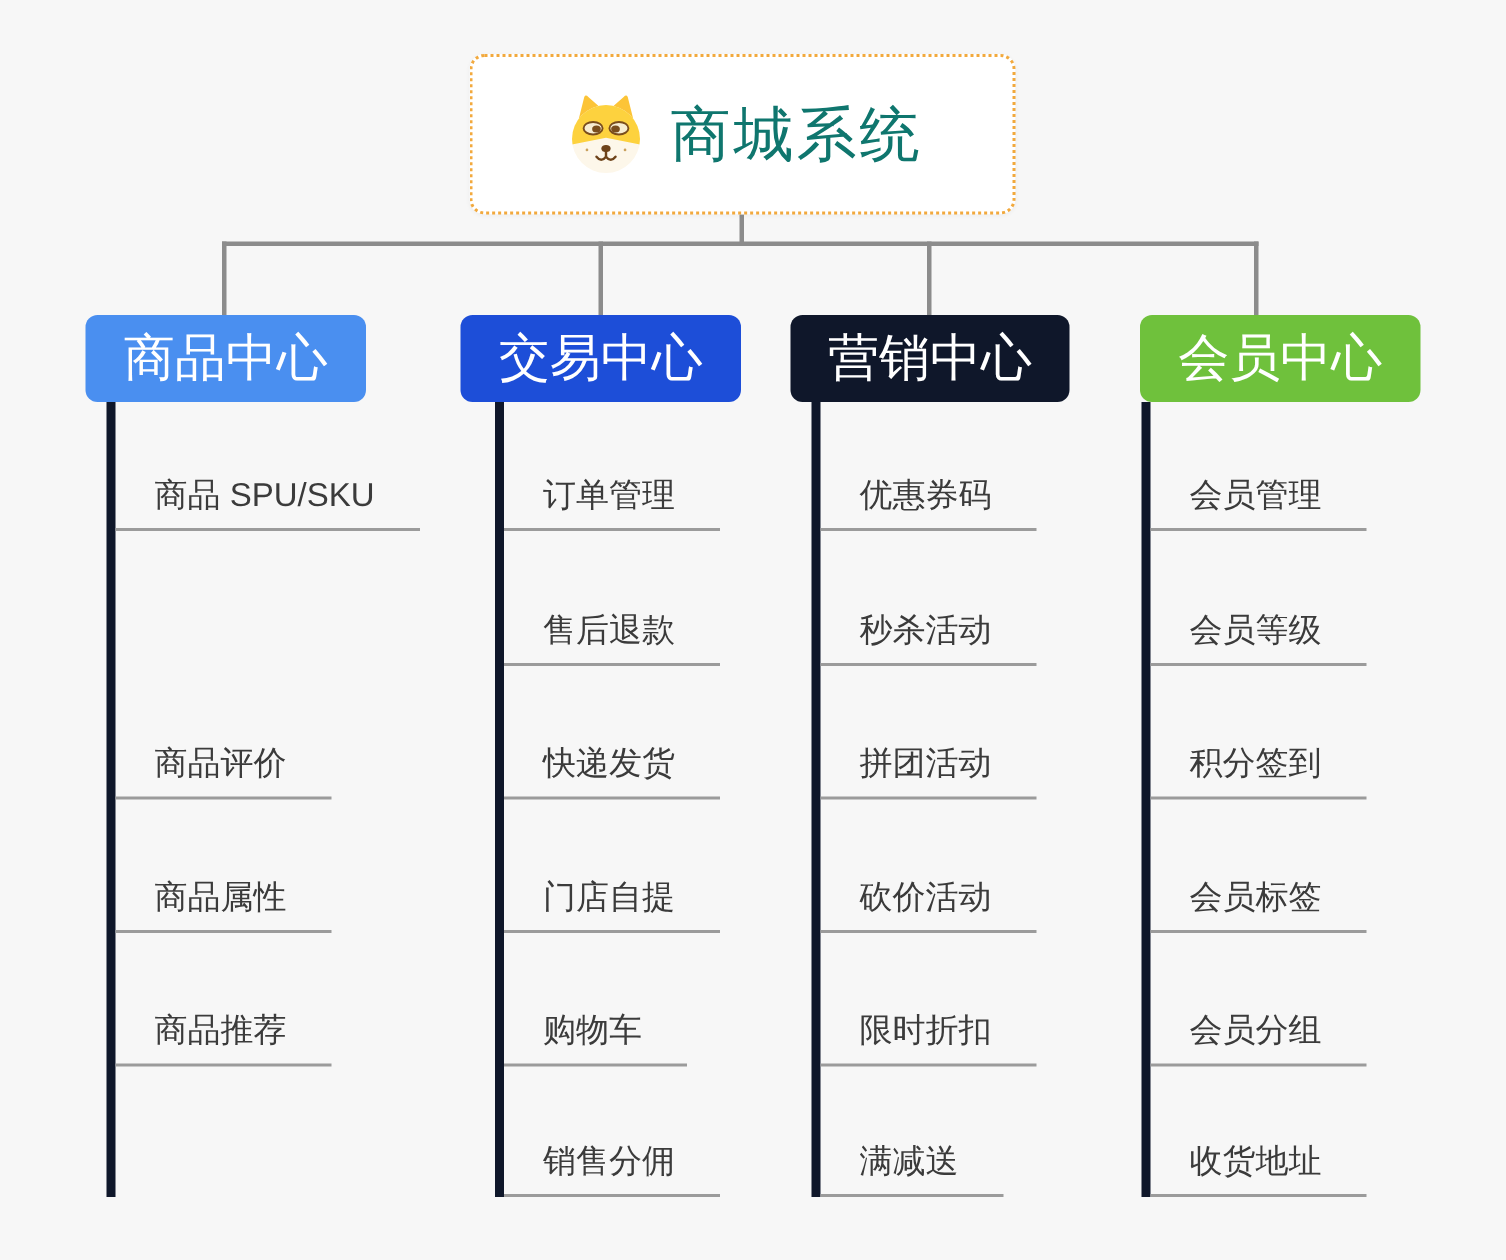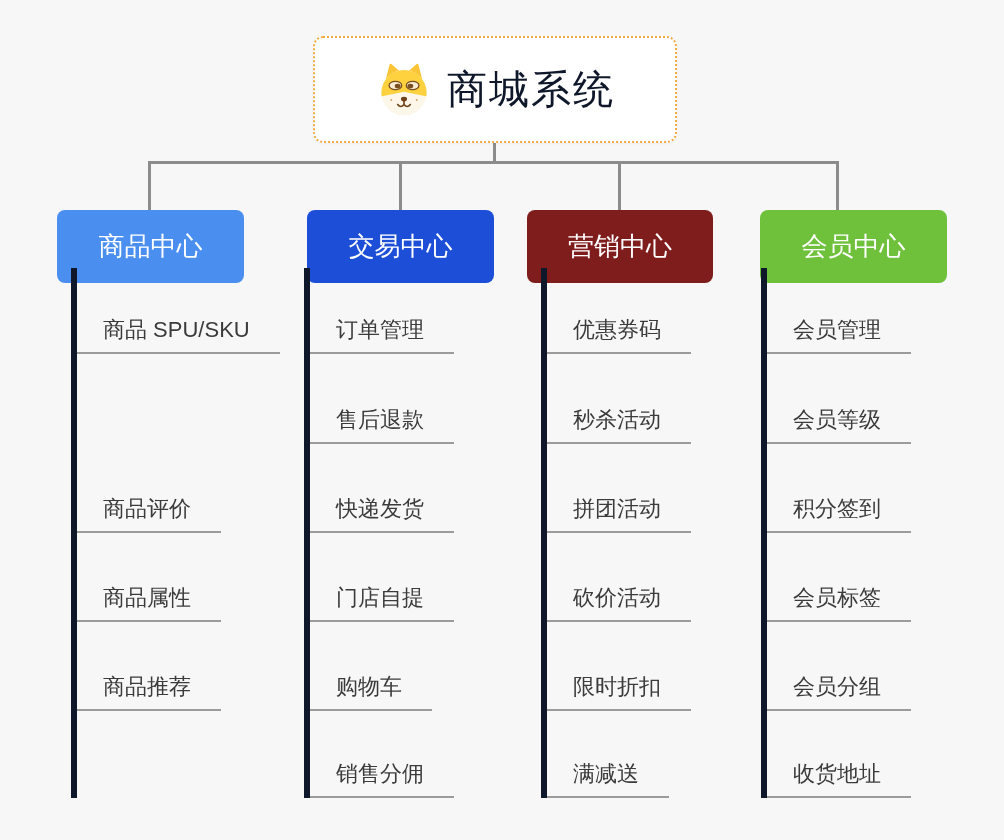--- a/index.html
+++ b/index.html
@@ -20,32 +20,32 @@
     position:absolute;left:313px;top:36px;width:364px;height:107px;
     background:#ffffff;border:2px dotted #f2a93d;border-radius:10px;
     box-sizing:border-box;display:flex;align-items:center;justify-content:center;gap:14px;
     box-shadow:0 1px 3px rgba(0,0,0,0.04);
   }
   .root-title{font-size:40px;color:#f1ac48;letter-spacing:2px;white-space:nowrap;}
   .root-icon{width:58px;height:58px;flex:0 0 auto;}
 
   
   .branch-node{
-    position:absolute;top:210px;width:187px;height:73px;border-radius:8px;
-    color:#ffffff;font-size:26px;display:flex;align-items:center;justify-content:center;
+    position:absolute;top:210px;width:187px;height:58px;border-radius:8px;
+    color:#ffffff;font-size:34px;display:flex;align-items:center;justify-content:center;
     white-space:nowrap;
   }
   .bn1{left:57px;} .bn2{left:307px;} .bn3{left:527px;width:186px;} .bn4{left:760px;}
 
   
   .col{
     position:absolute;top:268px;height:530px;width:230px;
     border-left:6px solid #0f172a;box-sizing:content-box;
   }
-  .col1{left:71px;} .col2{left:304px;padding-left:37px;} .col3{left:541px;} .col4{left:761px;}
+  .col1{left:71px;} .col2{left:330px;padding-left:37px;} .col3{left:541px;} .col4{left:761px;}
   .leaf{
     position:absolute;left:0;
     font-size:22px;color:#3b3b3b;line-height:28px;white-space:nowrap;
     padding:0 30px 8px 26px;border-bottom:2px solid #9b9b9b;
   }
   .r1{top:48px;} .r2{top:138px;} .r3{top:227px;} .r4{top:316px;} .r5{top:405px;} .r6{top:492px;}
 </style>
 </head>
 <body>
 
@@ -76,26 +76,26 @@
     <ellipse cx="41.5" cy="27" rx="7" ry="4.6" fill="#f7edd2" stroke="#7a4e1d" stroke-width="1.4"></ellipse>
     <ellipse cx="25" cy="27.6" rx="3.2" ry="2.6" fill="#7a4e1d"></ellipse>
     <ellipse cx="39" cy="27.6" rx="3.2" ry="2.6" fill="#7a4e1d"></ellipse>
 
     <ellipse cx="32" cy="42" rx="3.4" ry="2.6" fill="#6e431a"></ellipse>
     <path d="M32 44 L32 48 M25 48 q3.5 4.5 7 0 q3.5 4.5 7 0" fill="none" stroke="#6e431a" stroke-width="1.8" stroke-linecap="round"></path>
 
     <circle cx="18" cy="43" r="1" fill="#c9a15e"></circle>
     <circle cx="46" cy="43" r="1" fill="#c9a15e"></circle>
   </svg>
-  <span class="root-title" style="color: #0f172a; font-family: Liberation Serif, serif;">商城系统</span>
+  <span class="root-title" style="color: #0f766e; font-family: Liberation Serif, serif;">商城系统</span>
 </div>
 
 <div class="branch-node bn1" style="background: rgb(74, 143, 240);">商品中心</div>
 <div class="branch-node bn2" style="background: #1d4ed8;">交易中心</div>
-<div class="branch-node bn3" style="background: #7f1d1d;">营销中心</div>
+<div class="branch-node bn3" style="background: #0f172a;">营销中心</div>
 <div class="branch-node bn4" style="background: rgb(111, 193, 60);">会员中心</div>
 
 <div class="col col1">
   <div class="leaf r1">商品 SPU/SKU</div>
   <div class="leaf r3">商品评价</div>
   <div class="leaf r4">商品属性</div>
   <div class="leaf r5">商品推荐</div>
 </div>
 
 <div class="col col2">

